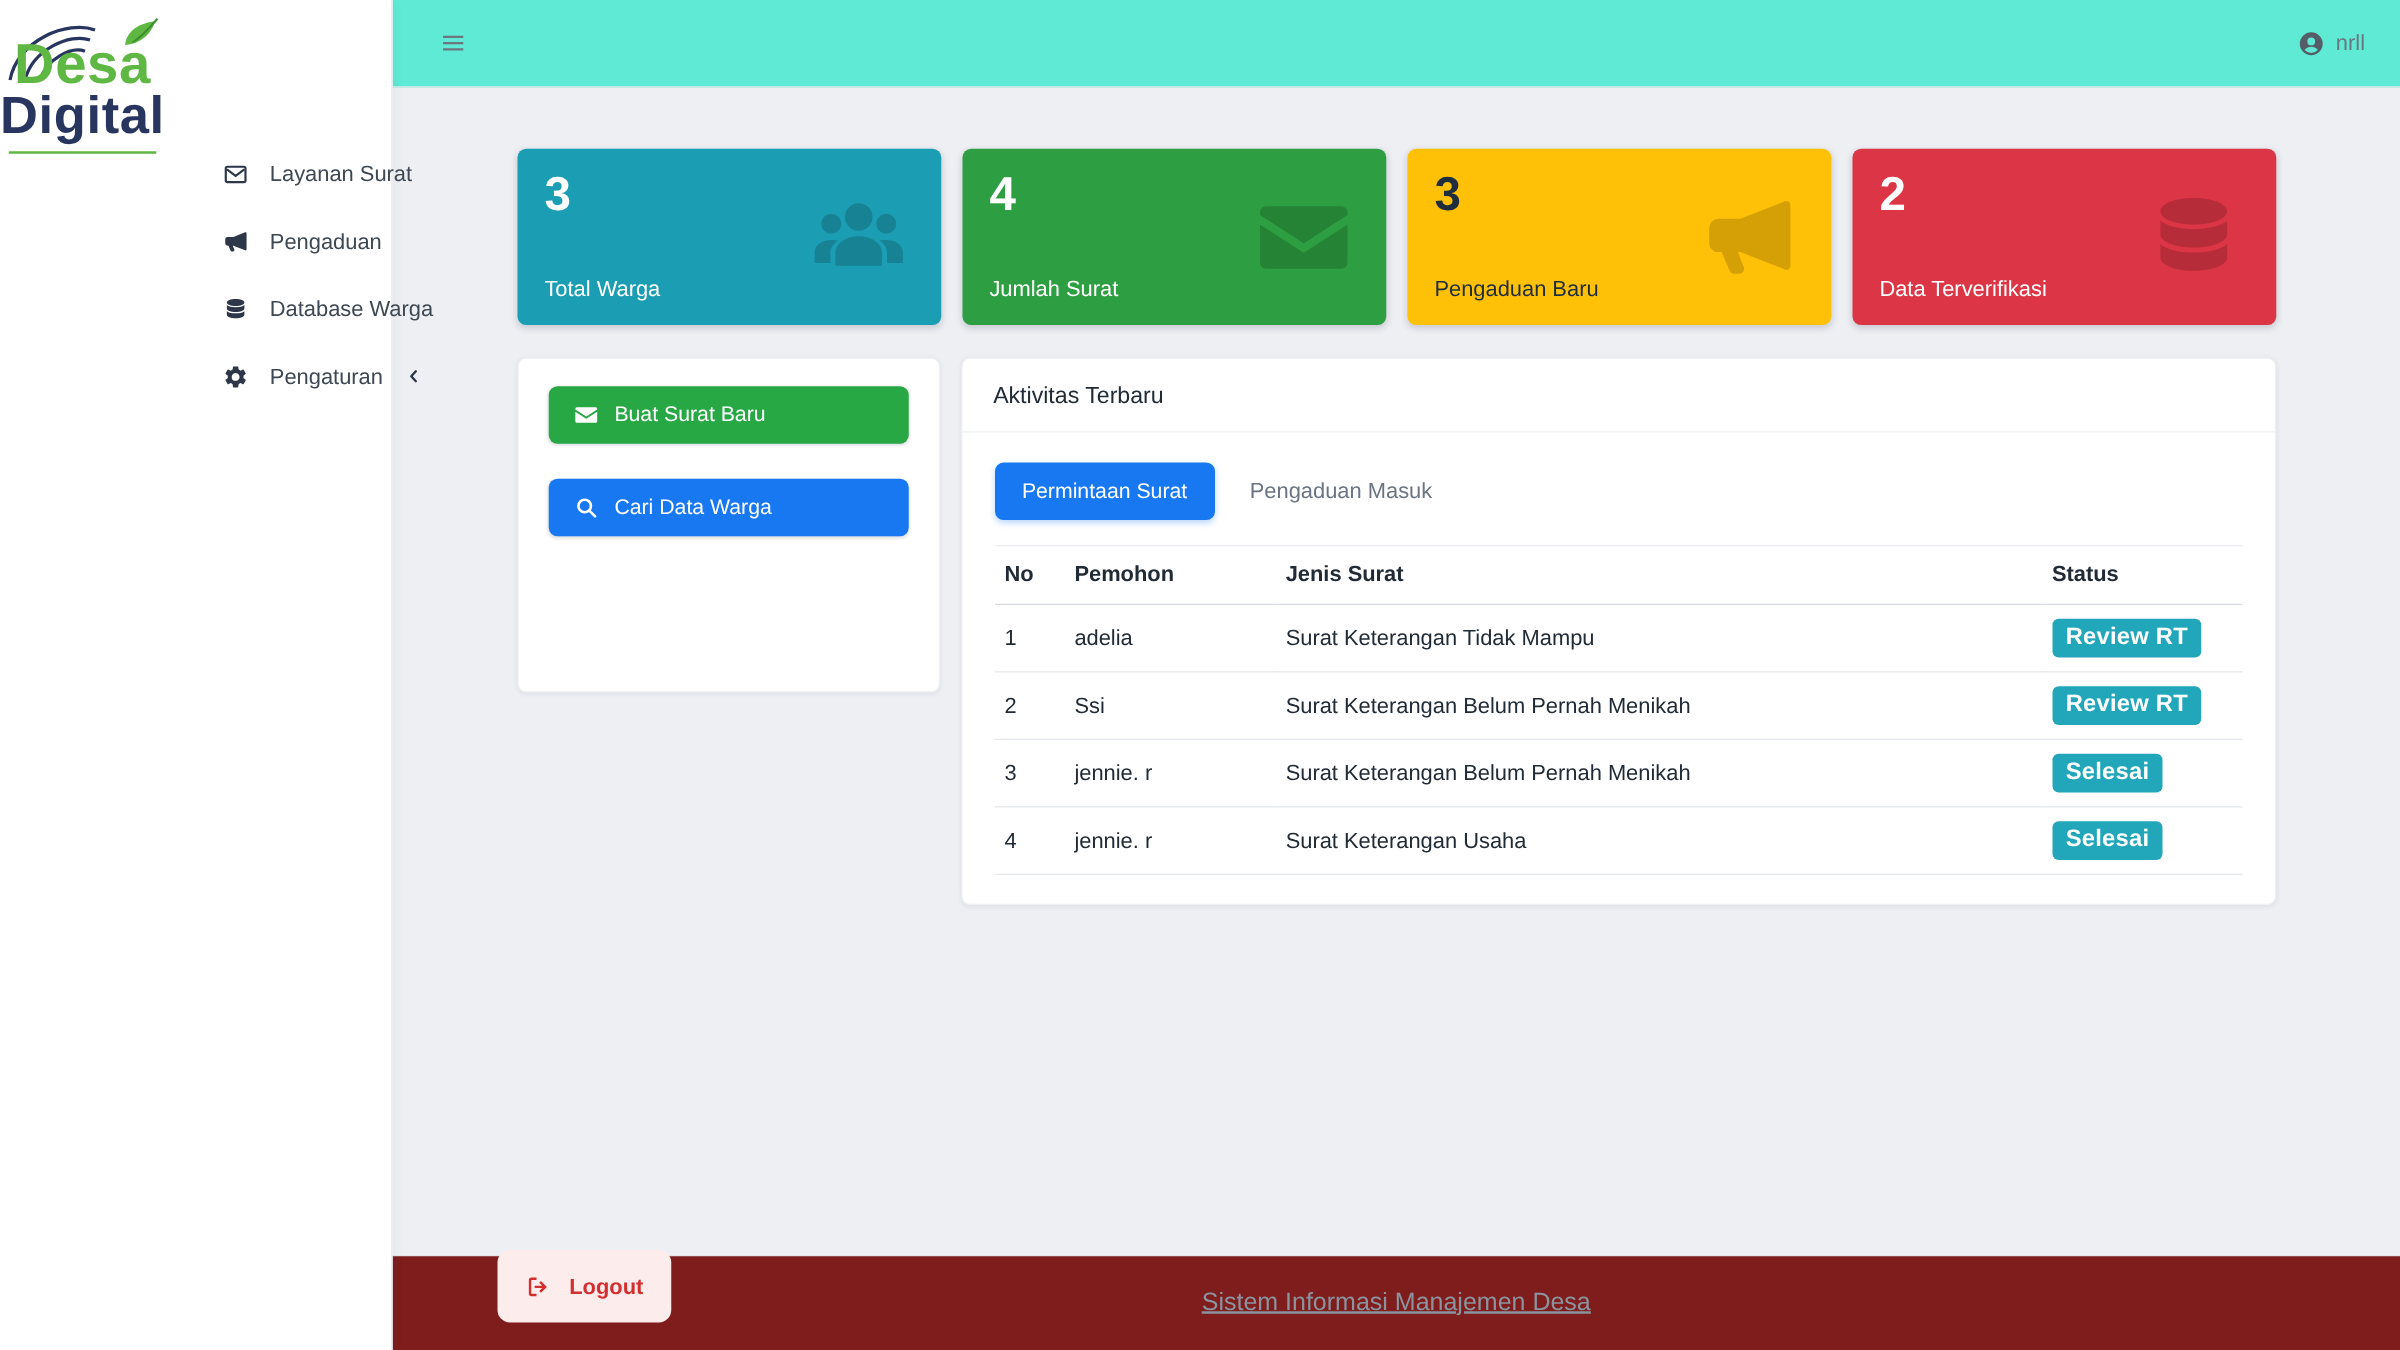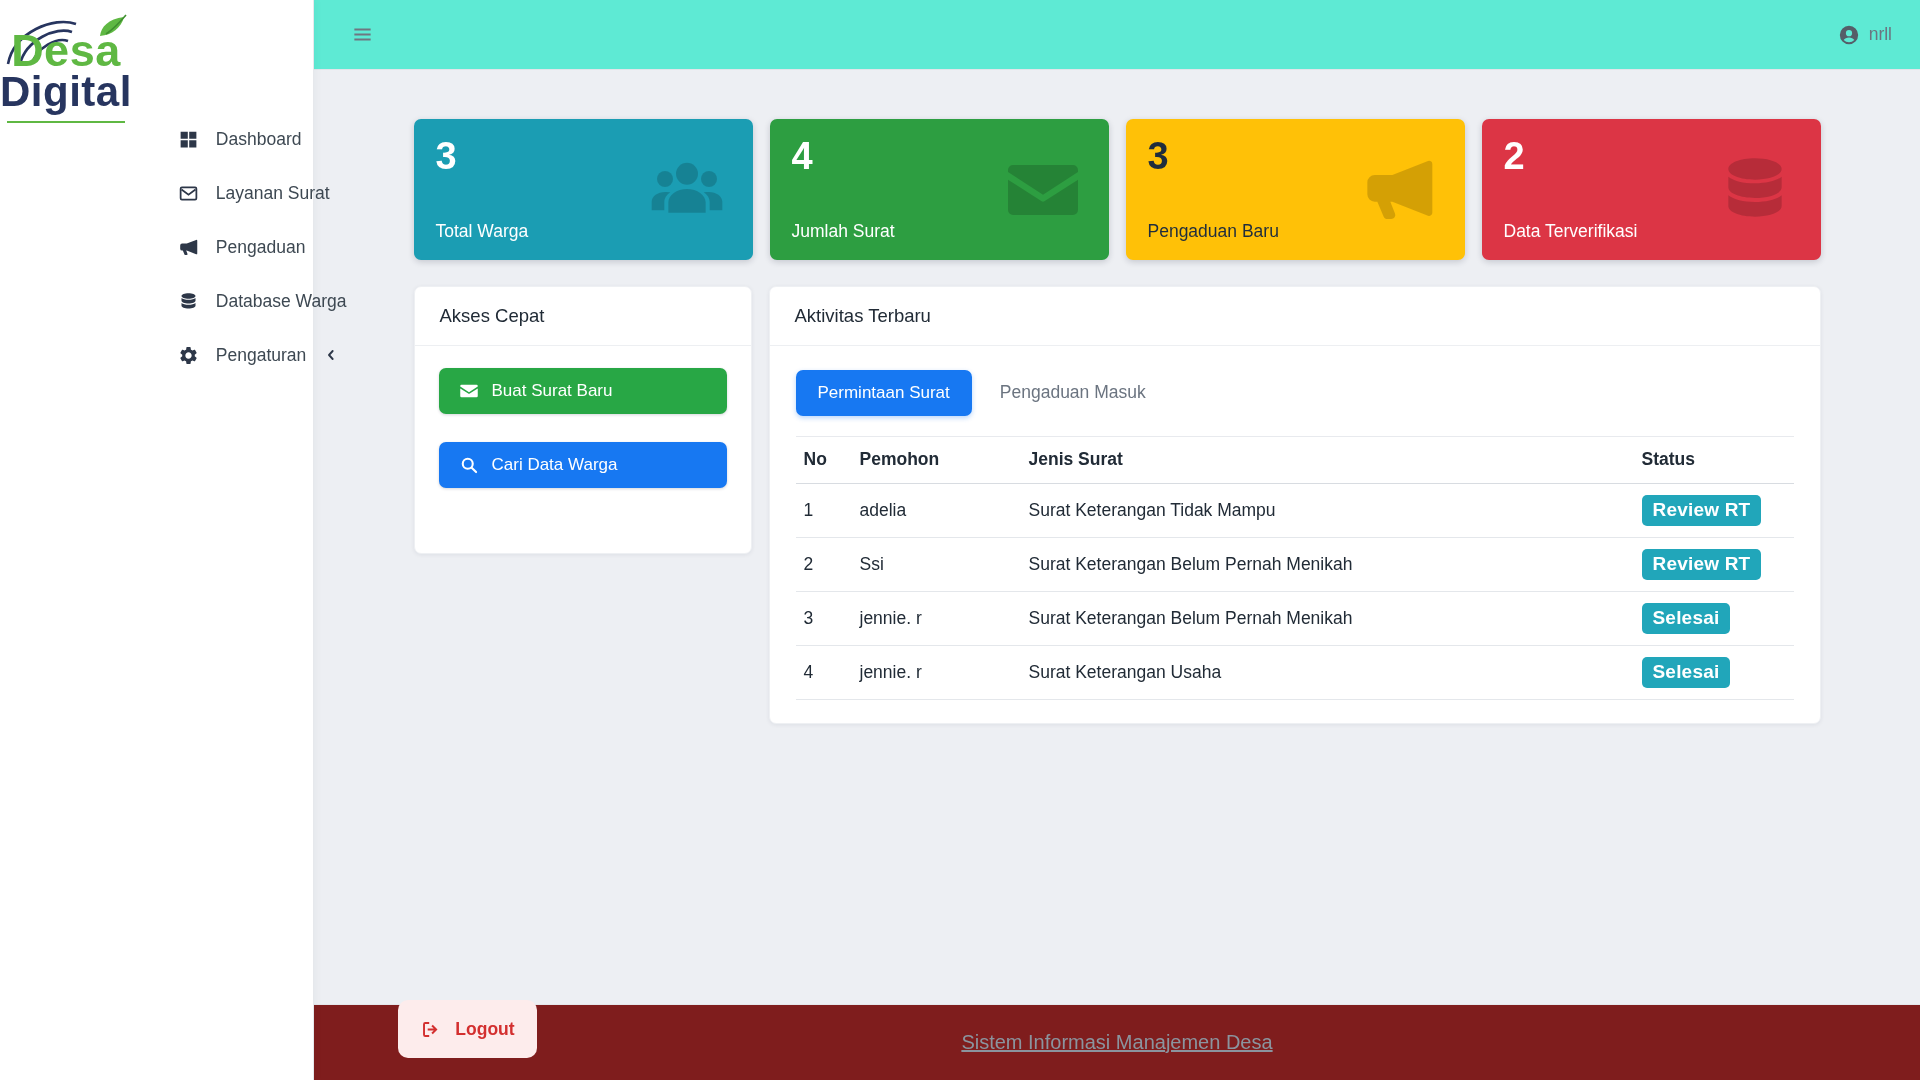--- a/index.html
+++ b/index.html
@@ -132,29 +132,20 @@
       <path d="M30 50 C35 33, 55 23, 66 27" stroke="#27355f" stroke-width="2.6"></path>
       <path d="M122 3 C106 5, 99 13, 98 22 C110 21, 119 14, 122 3 Z" fill="#5fb843"></path>
       <path d="M124 1 C118 8, 112 15, 104 20" stroke="#3f8f2f" stroke-width="1.6"></path>
     </svg>
     <div class="logo-line1">Desa</div>
     <div class="logo-line2">Digital</div>
     <div class="logo-underline"></div>
   </div>
 
   <nav class="side-nav" id="side-nav">
-  <div class="side-item">
-    <span class="side-icon">
-          <svg viewBox="0 0 24 24" fill="currentColor">
-            <path d="M3 3h8.2v8.2H3zM12.8 3H21v8.2h-8.2zM3 12.8h8.2V21H3zM12.8 12.8H21V21h-8.2z"></path>
-          </svg>
-        </span>
-    <span class="side-label">Dashboard</span>
-
-  </div>
 
   <div class="side-item">
     <span class="side-icon">
           <svg viewBox="0 0 24 24" fill="none" stroke="currentColor" stroke-width="2">
             <rect x="3" y="5" width="18" height="14" rx="1.5"></rect>
             <path d="m4 7.5 8 5.8 8-5.8"></path>
           </svg>
         </span>
     <span class="side-label">Layanan Surat</span>
 
@@ -270,21 +261,20 @@
     <span class="stat-icon">
               <svg viewBox="0 0 24 24" fill="currentColor">
                 <path d="M12 2.5c-4.5 0-8 1.4-8 3.2s3.5 3.2 8 3.2 8-1.4 8-3.2-3.5-3.2-8-3.2zM4 8v3.2c0 1.8 3.5 3.2 8 3.2s8-1.4 8-3.2V8c-1.6 1.3-4.5 2-8 2s-6.4-.7-8-2zM4 13.6v3.2c0 1.8 3.5 3.2 8 3.2s8-1.4 8-3.2v-3.2c-1.6 1.3-4.5 2-8 2s-6.4-.7-8-2z"></path>
               </svg>
             </span>
   </div>
 </section>
 
       <section class="row2">
         <div class="card qa-card">
-          <div class="card-header">Akses Cepat</div>
           <div class="qa-body" id="qa-body">
   <button class="quick-btn" style="background: rgb(40, 167, 69);">
     <span class="qb-icon">
                   <svg viewBox="0 0 24 24" fill="currentColor">
                     <path d="M3 4.5h18A1.5 1.5 0 0 1 22.5 6v.6L12 13.4 1.5 6.6V6A1.5 1.5 0 0 1 3 4.5zM1.5 8.9l10.1 6.5c.25.16.55.16.8 0l10.1-6.5V18a1.5 1.5 0 0 1-1.5 1.5H3A1.5 1.5 0 0 1 1.5 18z"></path>
                   </svg>
                 </span>
     <span>Buat Surat Baru</span>
   </button>
 

